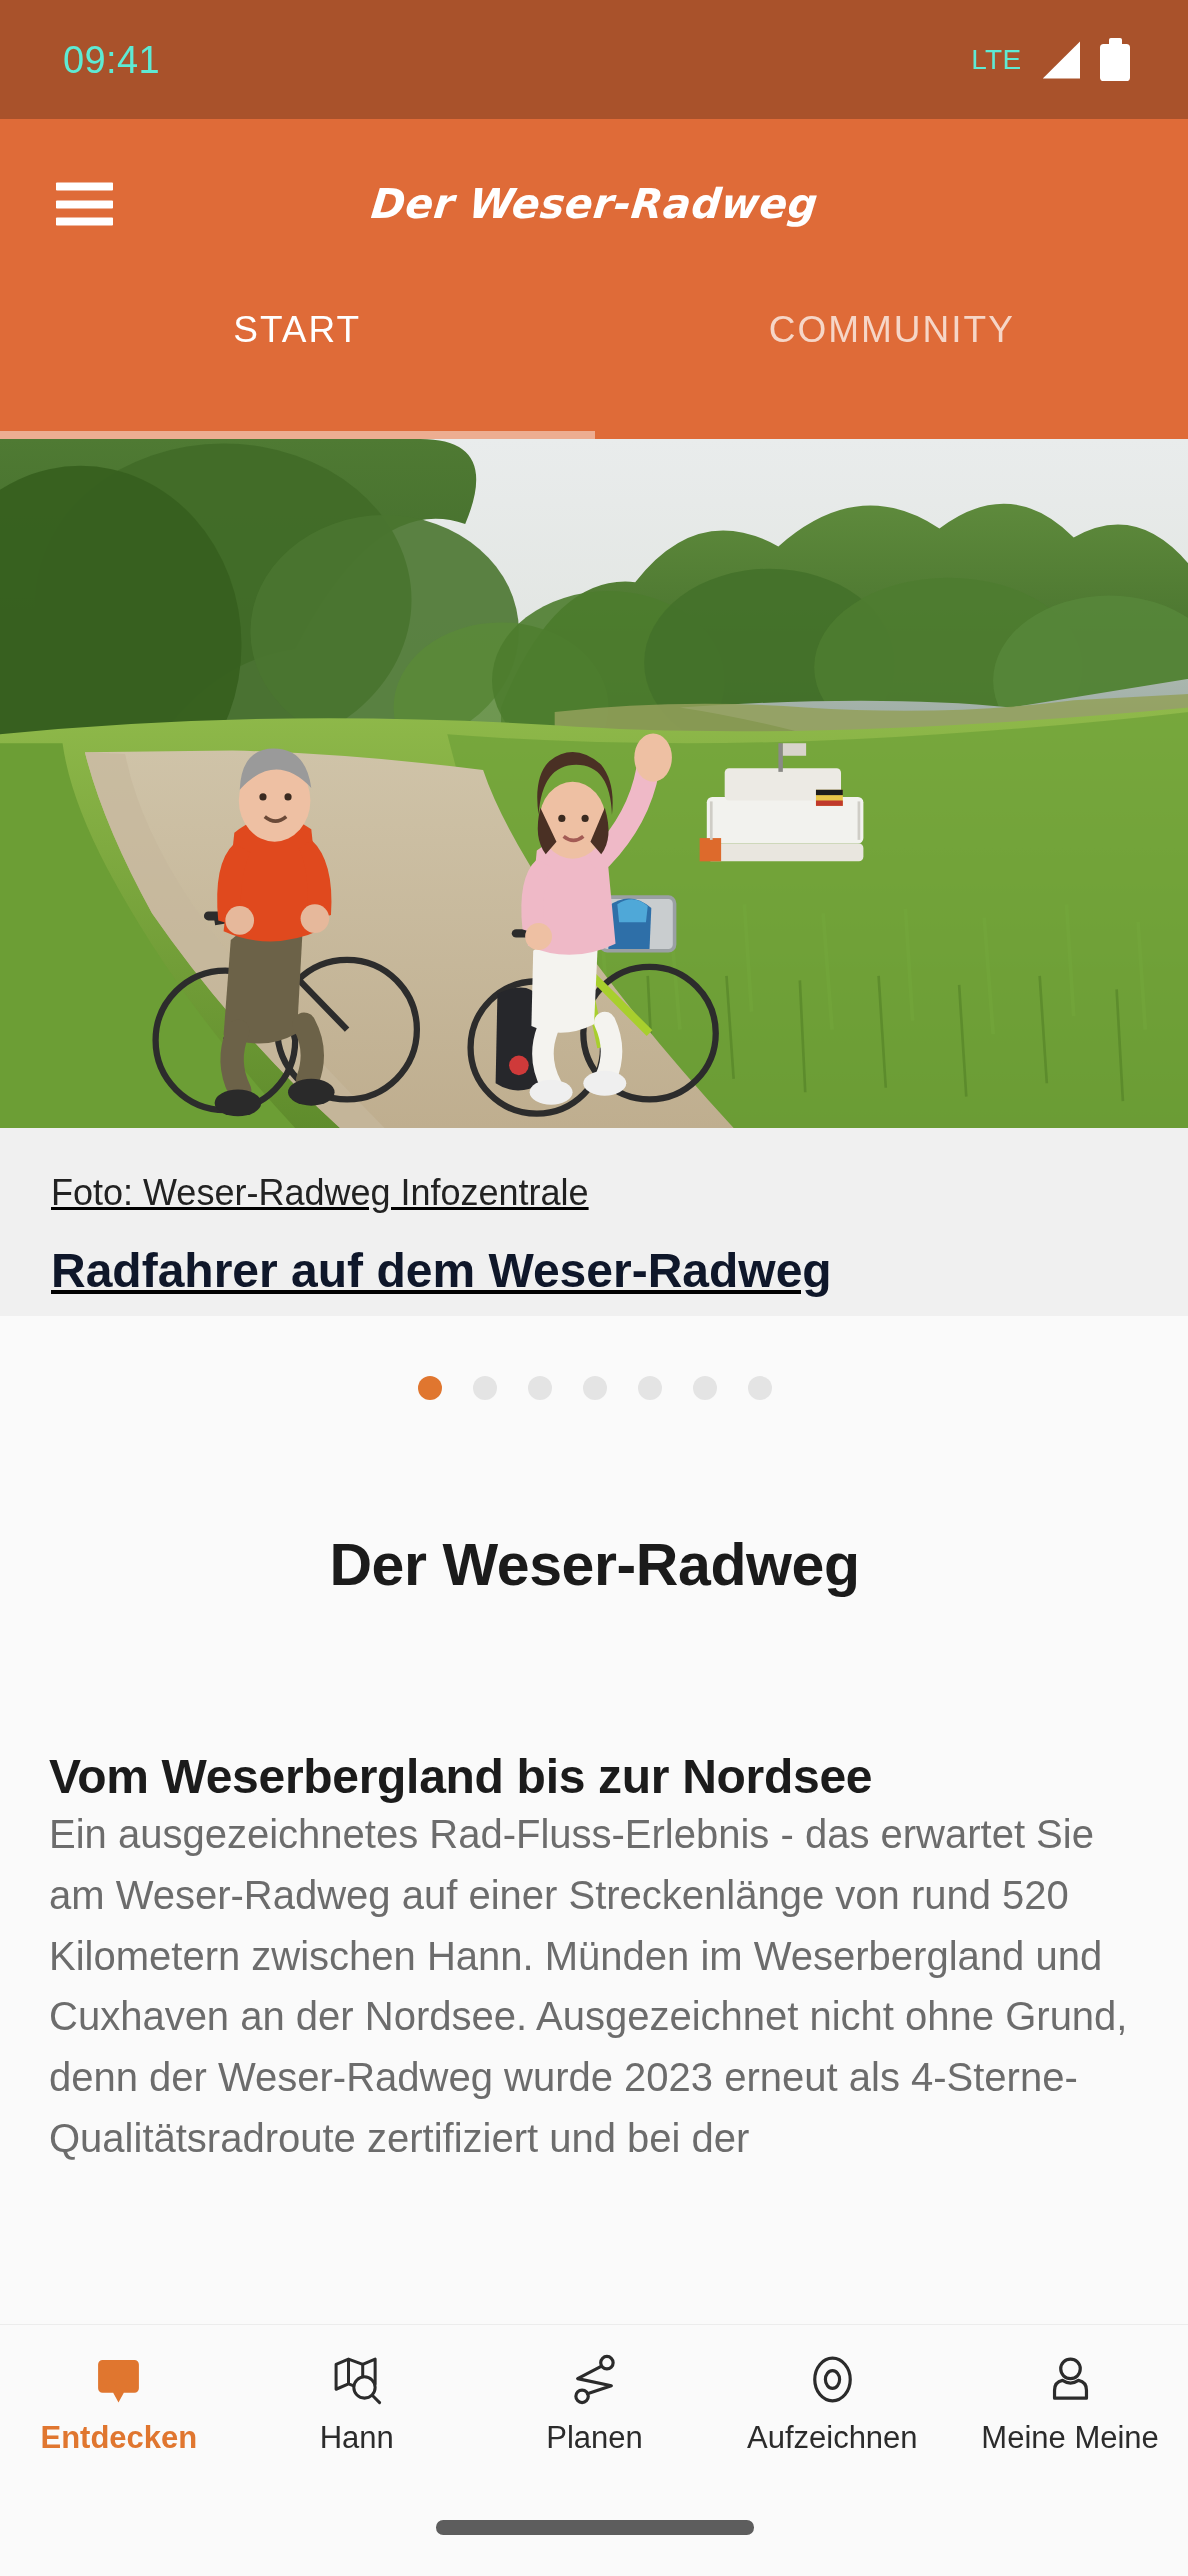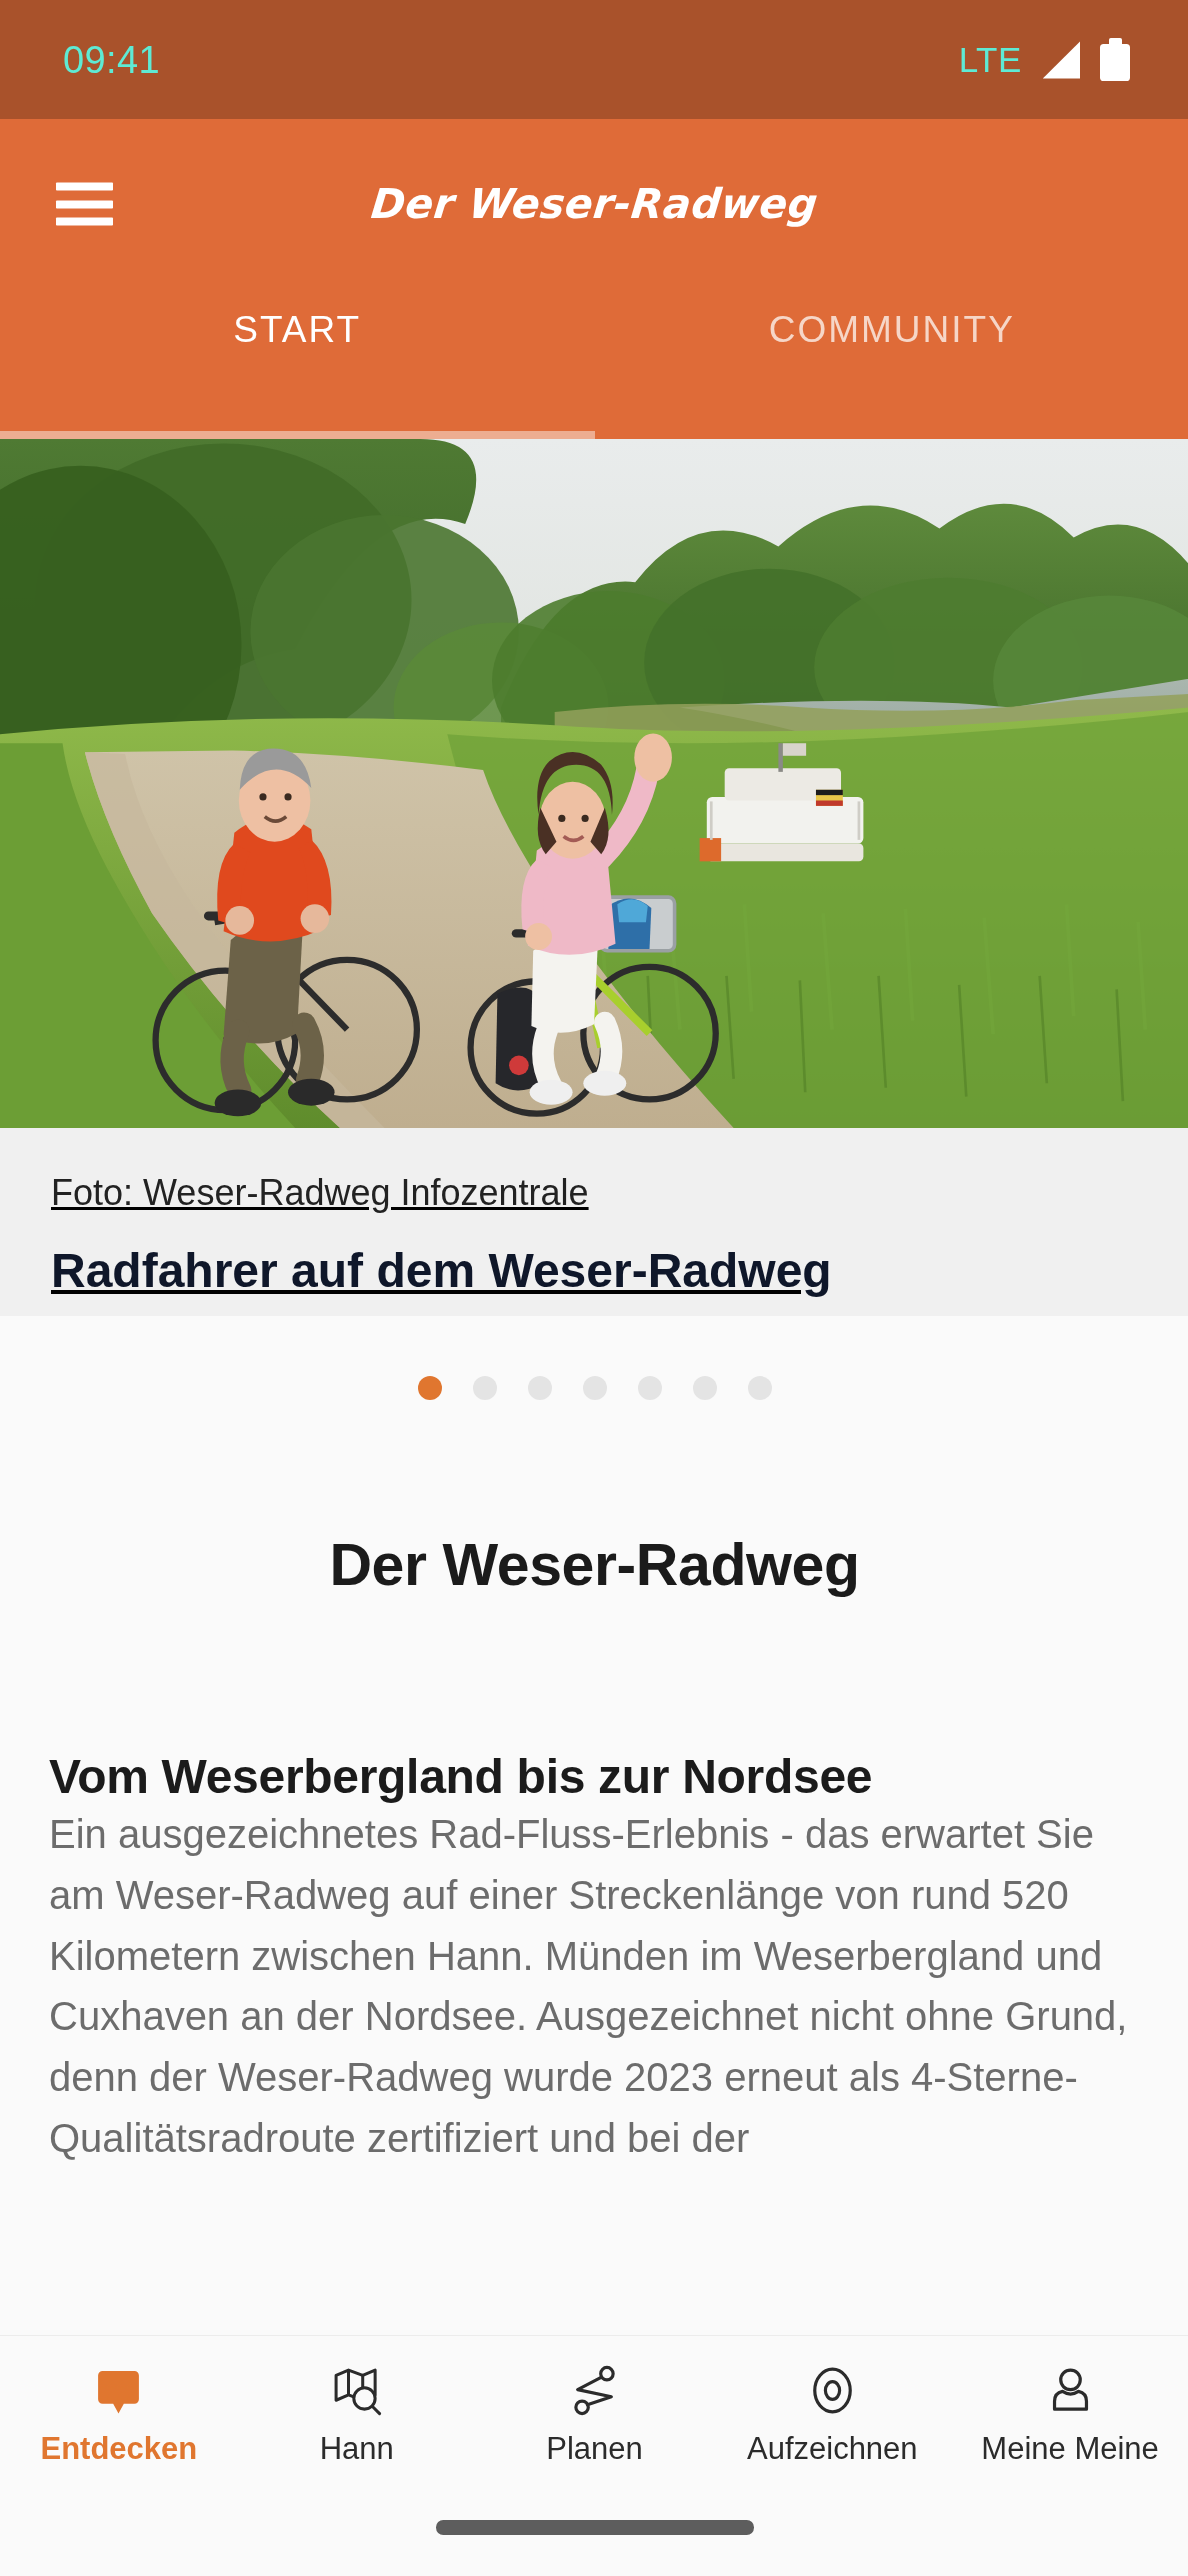--- a/index.html
+++ b/index.html
@@ -12,21 +12,21 @@
   .phone { position:relative; width:1189px; height:2576px; background:#fafafa; display:flex; flex-direction:column; }
 
   
   .statusbar {
     height:119px; background:#a9522b; flex:0 0 119px;
     display:flex; align-items:center; justify-content:space-between;
     padding:0 59px 0 63px; color:#5eead4;
   }
   .clock { font-size:38px; letter-spacing:0.4px; font-weight:400; line-height:1; }
   .status-right { display:flex; align-items:center; gap:19.7px; }
-  .lte { font-size:35px; letter-spacing:0.4px; line-height:1; }
+  .lte { font-size:28px; letter-spacing:0.4px; line-height:1; }
   .sig { width:39px; height:38px; }
   .batt { width:30px; height:43px; position:relative; }
   .batt .body { position:absolute; left:0; top:6.3px; width:30px; height:37px; background:#fff; border-radius:3.6px; }
   .batt .cap { position:absolute; left:9px; top:0; width:12.5px; height:8px; background:#fff; border-radius:1.8px 1.8px 0 0; }
 
   
   .appbar { background:#df6b38; flex:0 0 320px; position:relative; }
   .appbar-top { height:170px; display:flex; align-items:center; position:relative; }
   .hamburger { position:absolute; left:56px; top:50%; transform:translateY(-50%);
                width:57px; height:43px; display:flex; flex-direction:column; justify-content:space-between; cursor:pointer; }
@@ -58,21 +58,21 @@
   .dot.active { background:#e0762f; }
 
   
   .article { flex:1 1 auto; background:#fafafa; padding:0 49px; overflow:hidden; }
   .page-title { text-align:center; font-size:59px; font-weight:700; color:#1b1b1b; margin-top:72px; letter-spacing:-0.4px; }
   .sub-title { font-size:48px; font-weight:700; color:#1b1b1b; margin-top:150px; letter-spacing:-0.3px; }
   .body-text { font-size:40px; color:#6c6c6c; line-height:1.52; }
 
   
   .bottomnav {
-    position:absolute; left:0; right:0; bottom:82px; height:159px;
+    position:absolute; left:0; right:0; bottom:93px; height:159px;
     background:#fafafa; display:flex; align-items:center;
     border-top:0.9px solid #ececec;
   }
   .navitem { flex:1; display:flex; flex-direction:column; align-items:center; justify-content:center; gap:12.5px; cursor:pointer; }
   .navicon { width:55px; height:55px; display:flex; align-items:center; justify-content:center; }
   .navlabel { font-size:31px; color:#2b2b2b; }
   .navitem.active .navlabel { color:#e0762f; font-weight:700; }
 
   
   .homebar-wrap { position:absolute; left:0; right:0; bottom:0; height:97px; background:#fafafa;

